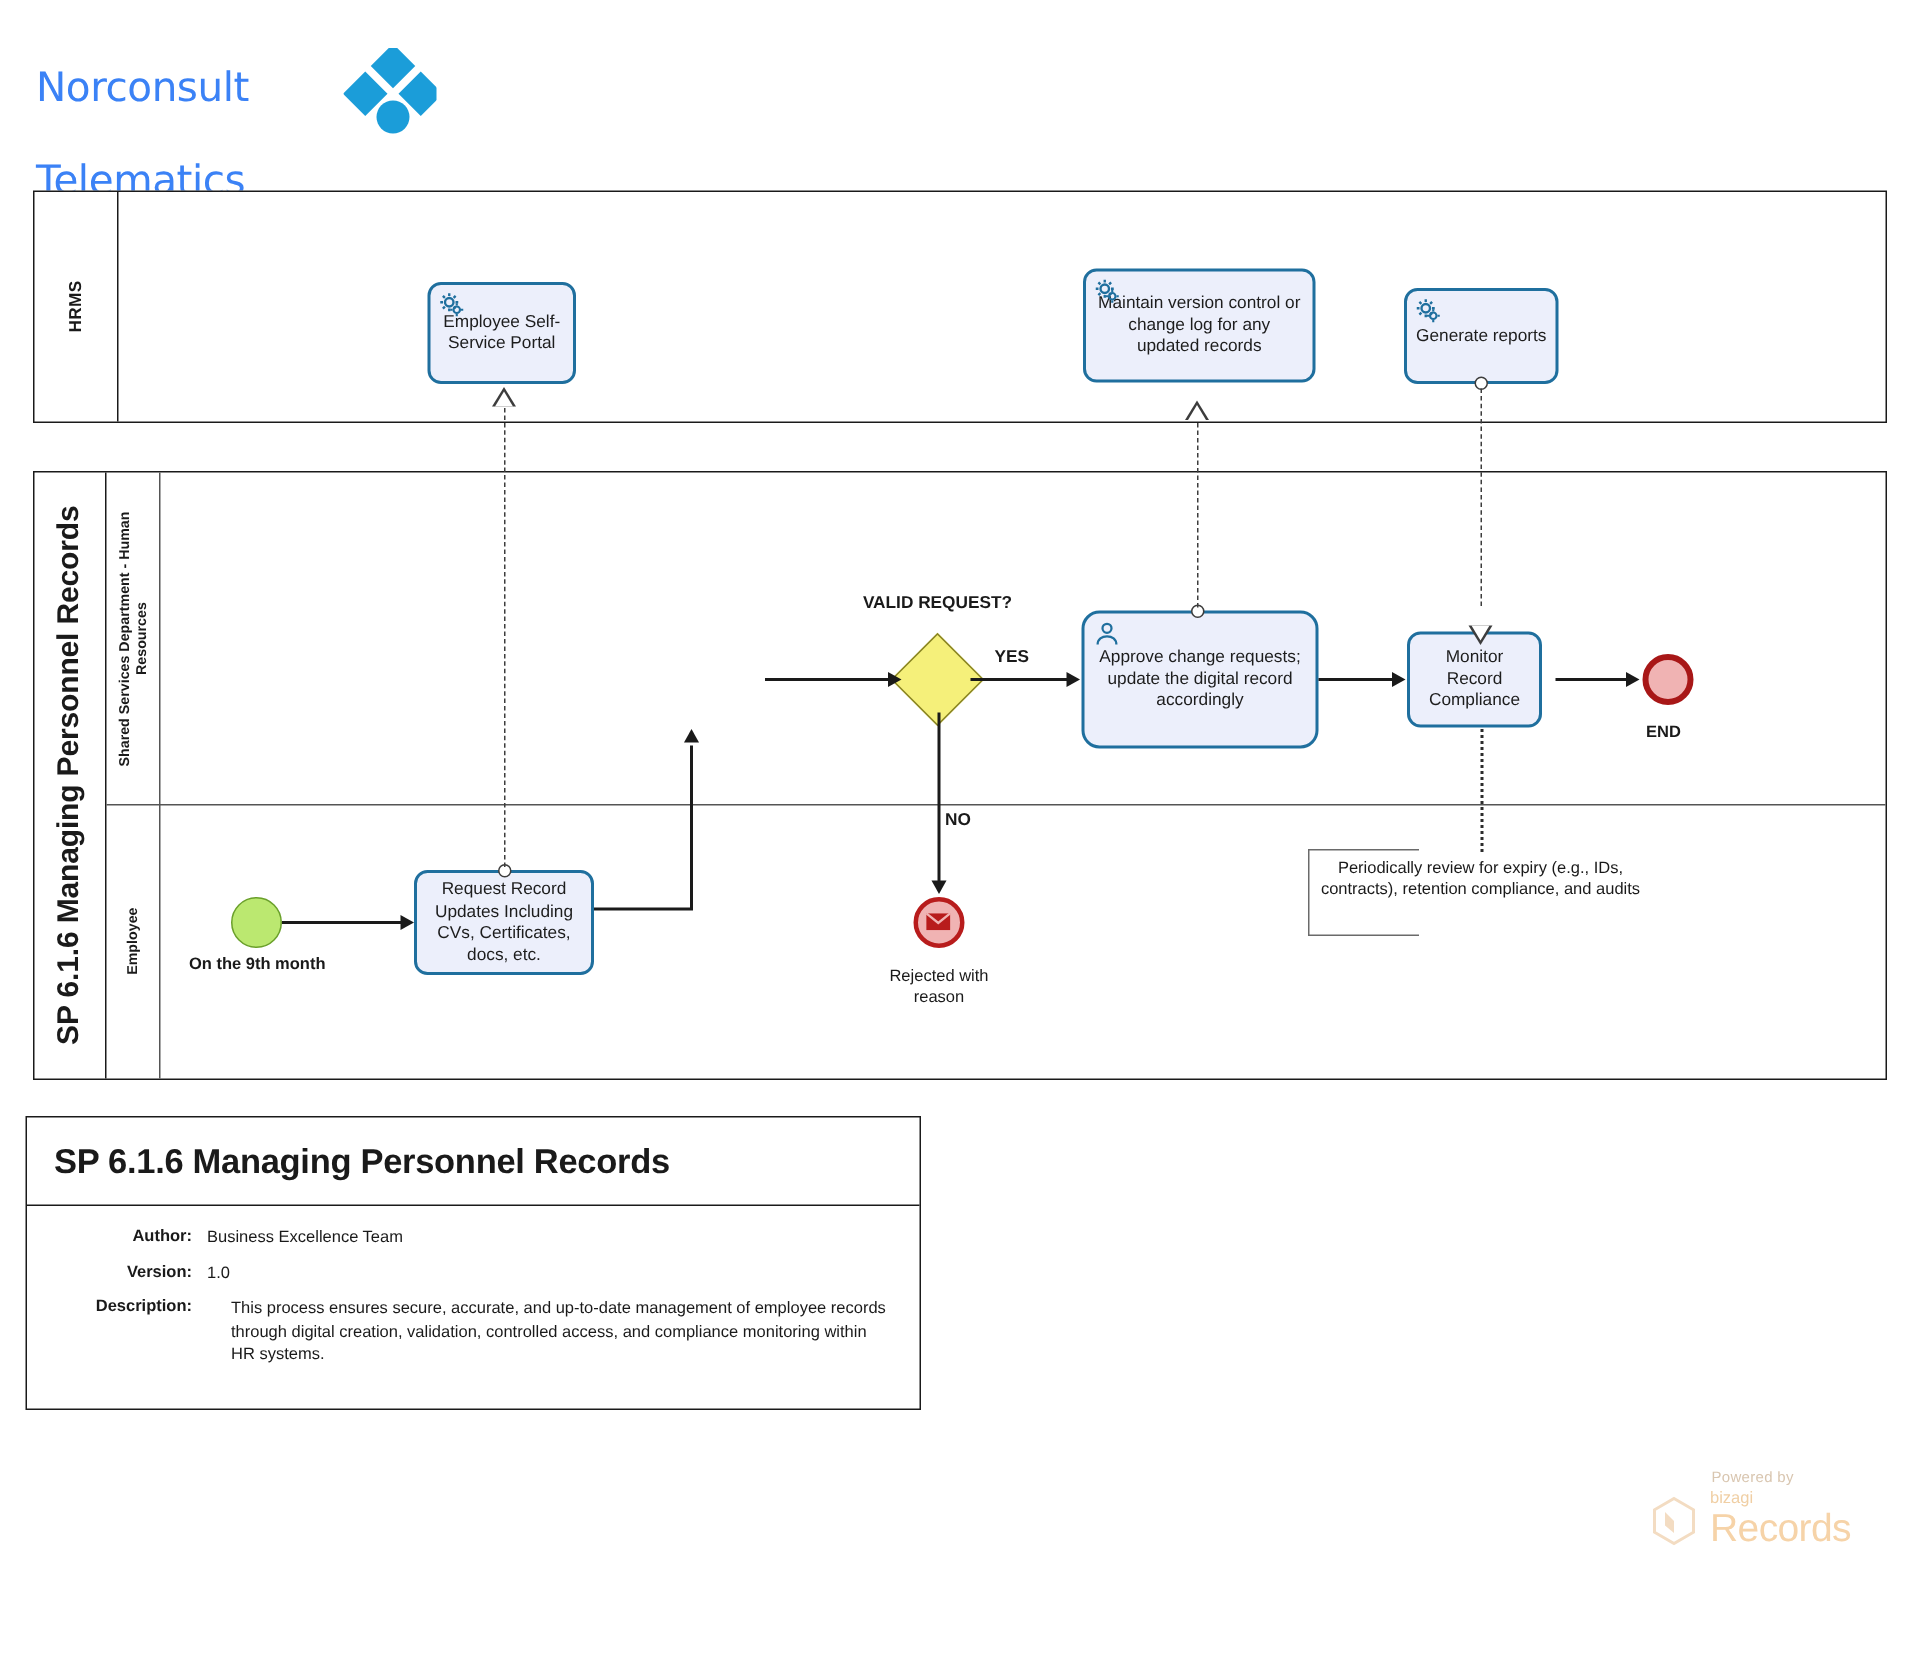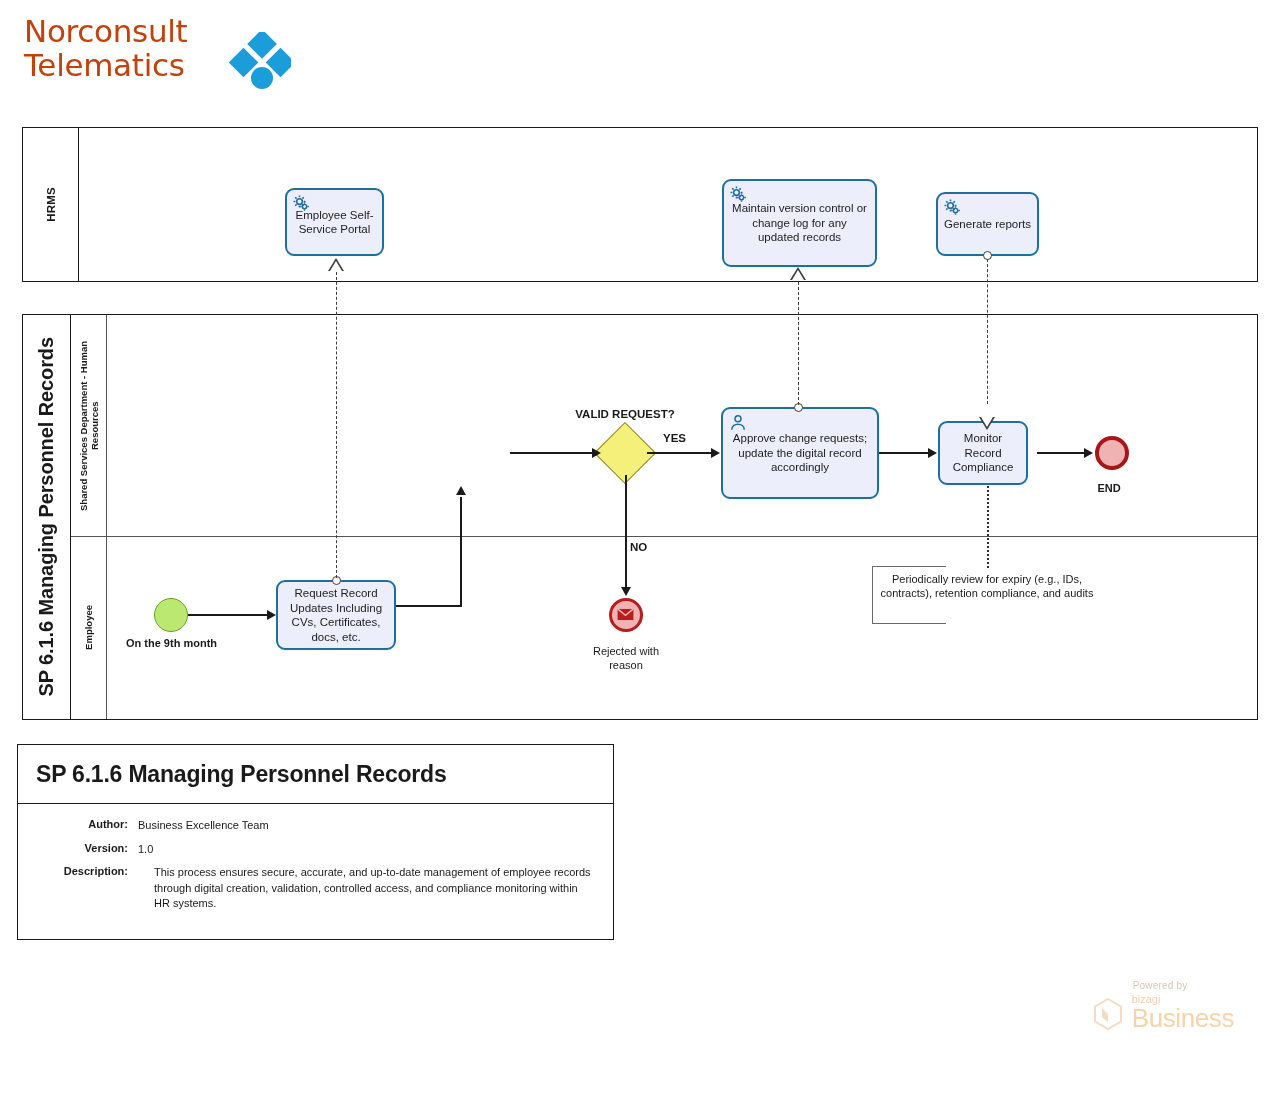--- a/index.html
+++ b/index.html
@@ -10,21 +10,21 @@
     font-family: "Liberation Sans", "DejaVu Sans", sans-serif;
     color: #1a1a1a;
     position: relative;
     overflow: hidden;
   }
   .canvas { position: relative; width: 1280px; height: 1107px; }
 
   
   #logo { position:absolute; left:24px; top:14px; width:260px; height:84px; }
   #logo .ltext { font-family:"DejaVu Sans","Liberation Sans",sans-serif;
-     font-size:31px; font-weight:400; line-height:34px; color:#c2410c; letter-spacing:-0.3px;}
+     font-size:27px; font-weight:400; line-height:34px; color:#3b82f6; letter-spacing:-0.3px;margin-top:28px;}
   #logo .lmark { position:absolute; left:205px; top:18px; width:62px; height:62px; }
 
   
   .pool { position:absolute; border:1.6px solid #1a1a1a; background:#fff; }
   .pool-label {
     position:absolute; left:0; top:0; bottom:0; width:50px;
     border-right:1.6px solid #1a1a1a;
     display:flex; align-items:center; justify-content:center;
   }
   .pool-label span {
@@ -152,21 +152,21 @@
         <path d="M9 1.8v2.2M9 14v2.2M1.8 9h2.2M14 9h2.2M3.9 3.9l1.6 1.6M12.5 12.5l1.6 1.6M14.1 3.9l-1.6 1.6M5.5 12.5L3.9 14.1"></path>
       </g>
       <g fill="none" stroke="#1f6f9e" stroke-width="1.7">
         <circle cx="15" cy="15" r="2.6"></circle>
         <path d="M15 9.8v1.8M15 18.4v1.8M9.8 15h1.8M18.4 15h1.8"></path>
       </g>
     </svg>
     <span class="tlabel">Employee Self-Service Portal</span>
   </div>
 
-  <div class="task" style="left:722px; top:179px; width:155px; height:88px;">
+  <div class="task" style="left:722px; top:179px; width:155px; height:76px;">
     <svg class="ticon" viewBox="0 0 24 24">
       <g fill="none" stroke="#1f6f9e" stroke-width="1.9">
         <circle cx="9" cy="9" r="3.4"></circle>
         <path d="M9 1.8v2.2M9 14v2.2M1.8 9h2.2M14 9h2.2M3.9 3.9l1.6 1.6M12.5 12.5l1.6 1.6M14.1 3.9l-1.6 1.6M5.5 12.5L3.9 14.1"></path>
       </g>
       <g fill="none" stroke="#1f6f9e" stroke-width="1.7">
         <circle cx="15" cy="15" r="2.6"></circle>
         <path d="M15 9.8v1.8M15 18.4v1.8M9.8 15h1.8M18.4 15h1.8"></path>
       </g>
     </svg>
@@ -195,25 +195,25 @@
       <span>Shared Services Department - Human Resources</span>
     </div>
     <div class="lane-divider" style="left:48px; top:221px; width:1186px;"></div>
     <div class="lane-label" style="left:48px; top:221px; height:183px;">
       <span>Employee</span>
     </div>
   </div>
 
 
   <div class="gateway" style="left:603px; top:431px;"></div>
-  <div class="gw-label" style="left:565px; top:395px; width:120px;margin-top:12px;">VALID REQUEST?</div>
+  <div class="gw-label" style="left:565px; top:395px; width:120px;">VALID REQUEST?</div>
   <div class="flow-label" style="left:663px; top:432px;">YES</div>
   <div class="flow-label" style="left:630px; top:494px;margin-top:47px;">NO</div>
 
-  <div class="task" style="left:721px; top:407px; width:158px; height:92px;">
+  <div class="task" style="left:721px; top:407px; width:158px; height:92px;border-radius:12px;">
     <svg class="ticon" viewBox="0 0 24 24">
       <g fill="none" stroke="#1f6f9e" stroke-width="1.8">
         <circle cx="12" cy="7" r="3.6"></circle>
         <path d="M4.5 20c0-4.2 3.4-6.6 7.5-6.6s7.5 2.4 7.5 6.6"></path>
       </g>
     </svg>
     <span class="tlabel">Approve change requests; update the digital record accordingly</span>
   </div>
 
   <div class="task" style="left:938px; top:421px; width:90px; height:64px;">
@@ -307,18 +307,18 @@
 
   <div class="wm">
     <div class="pb">Powered by</div>
     <div class="brand">
       <svg width="34" height="34" viewBox="0 0 34 34">
         <path d="M17 2 L30 9.5 L30 24.5 L17 32 L4 24.5 L4 9.5 Z" fill="none" stroke="#f3dcc2" stroke-width="2"></path>
         <path d="M11 11 L17 17 L17 25 L11 20 Z" fill="#f3dcc2"></path>
       </svg>
       <div>
         <div class="bz">bizagi</div>
-        <div class="md">Business</div>
+        <div class="md">Records</div>
       </div>
     </div>
   </div>
 
 </div>
 
 </body></html>

